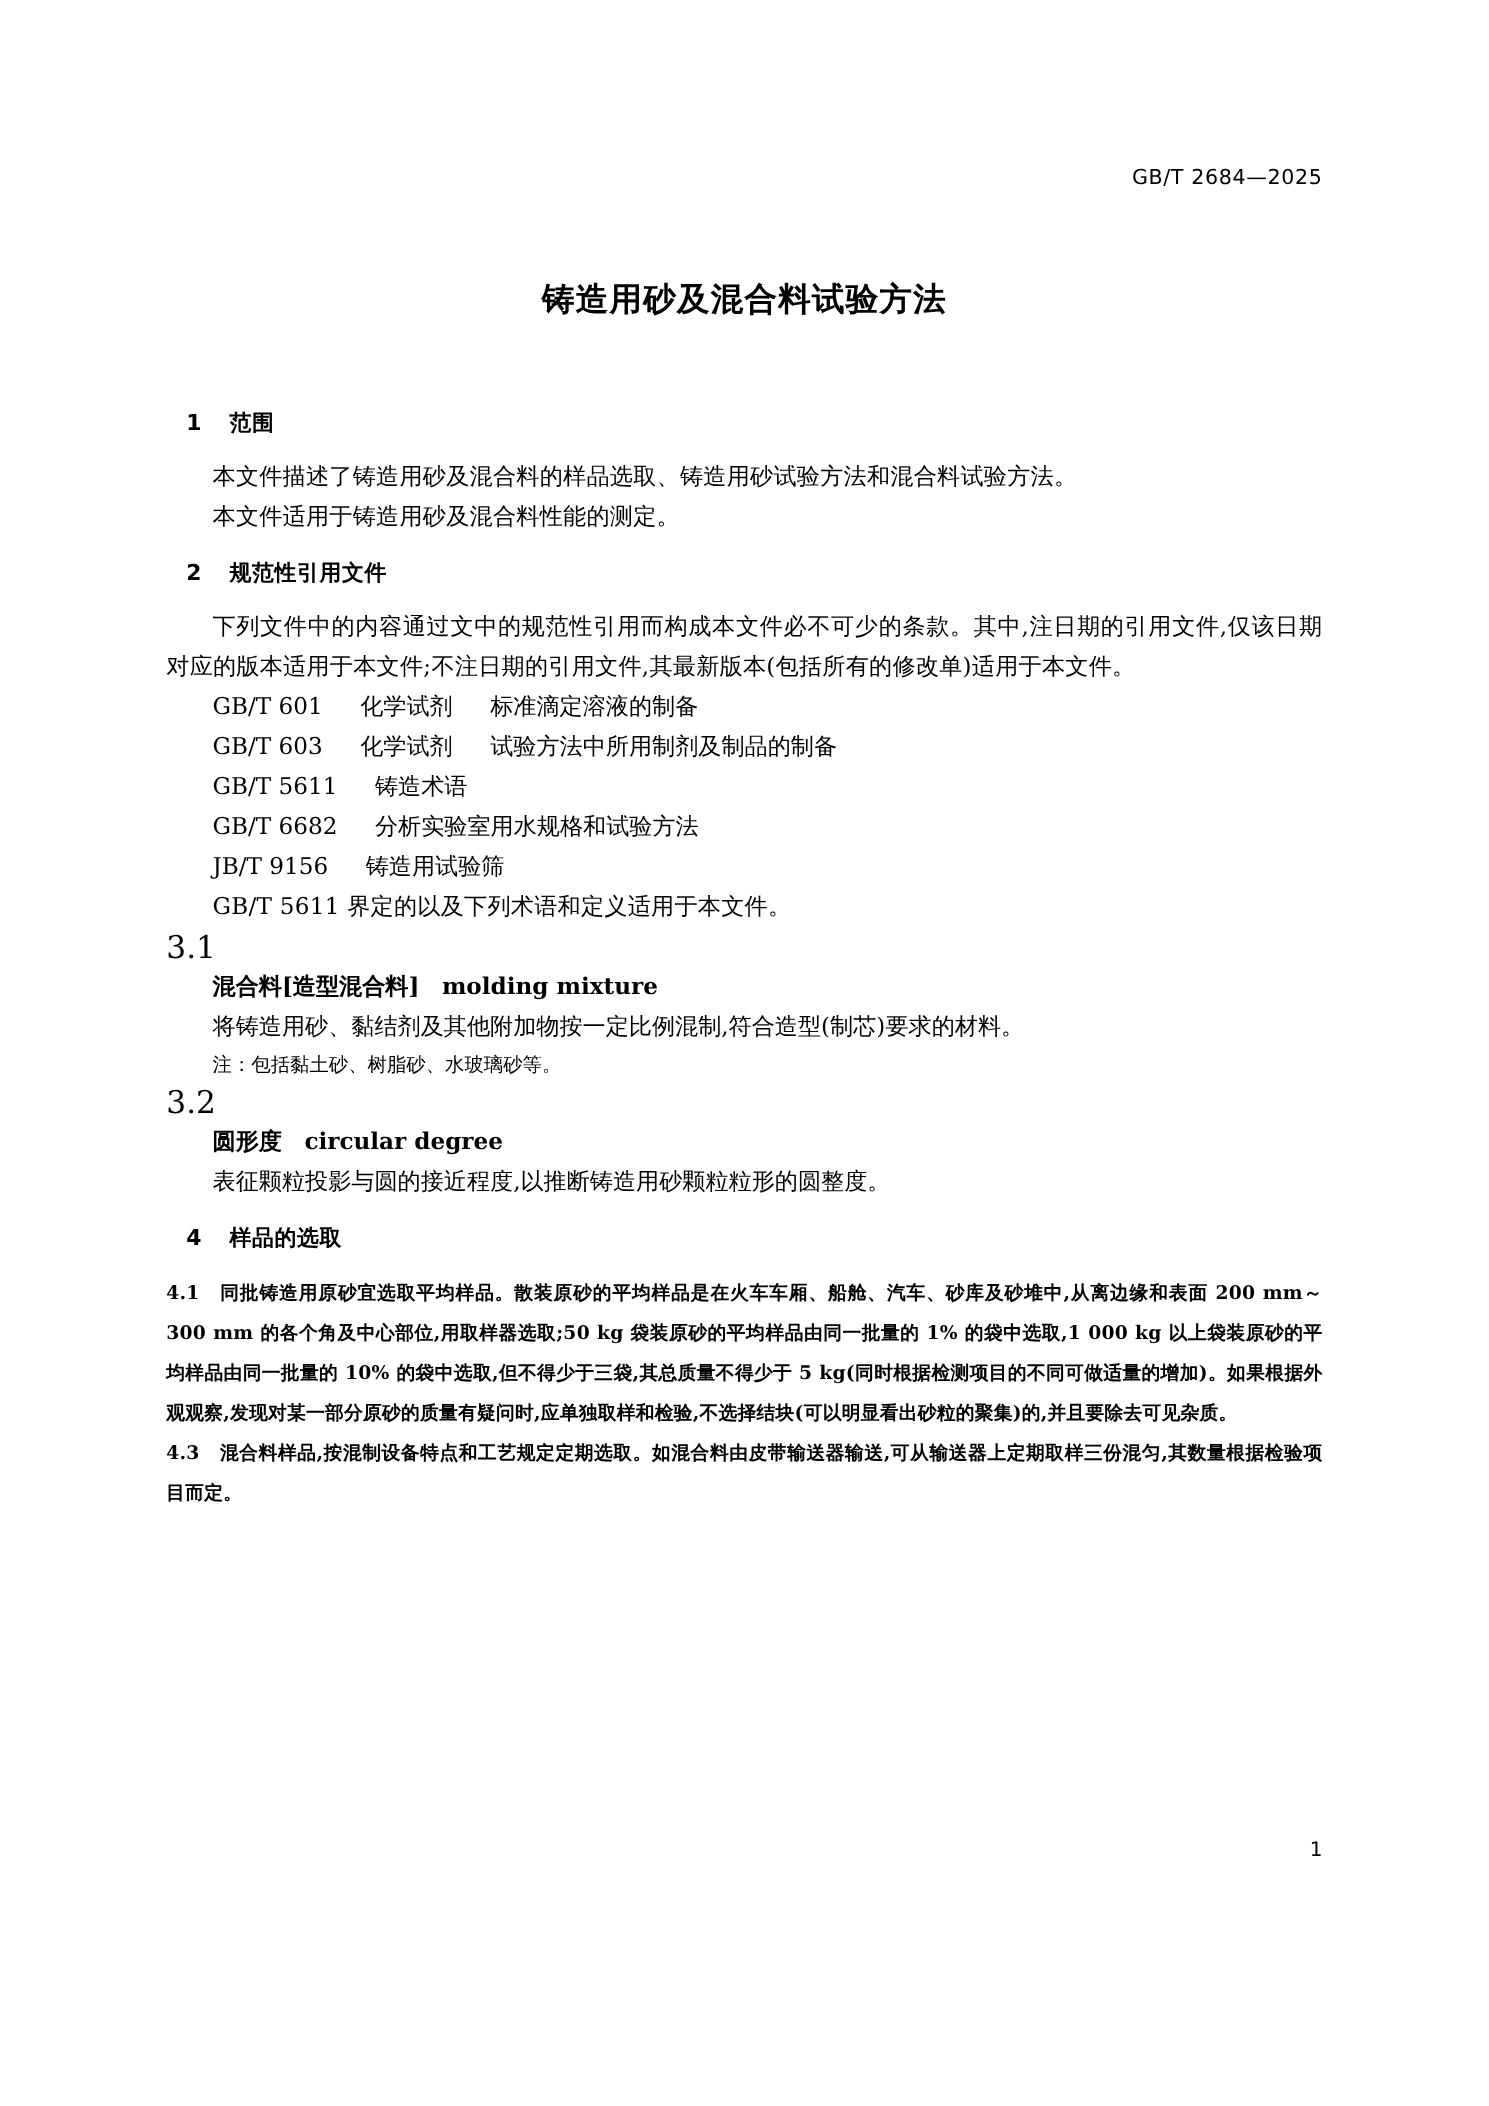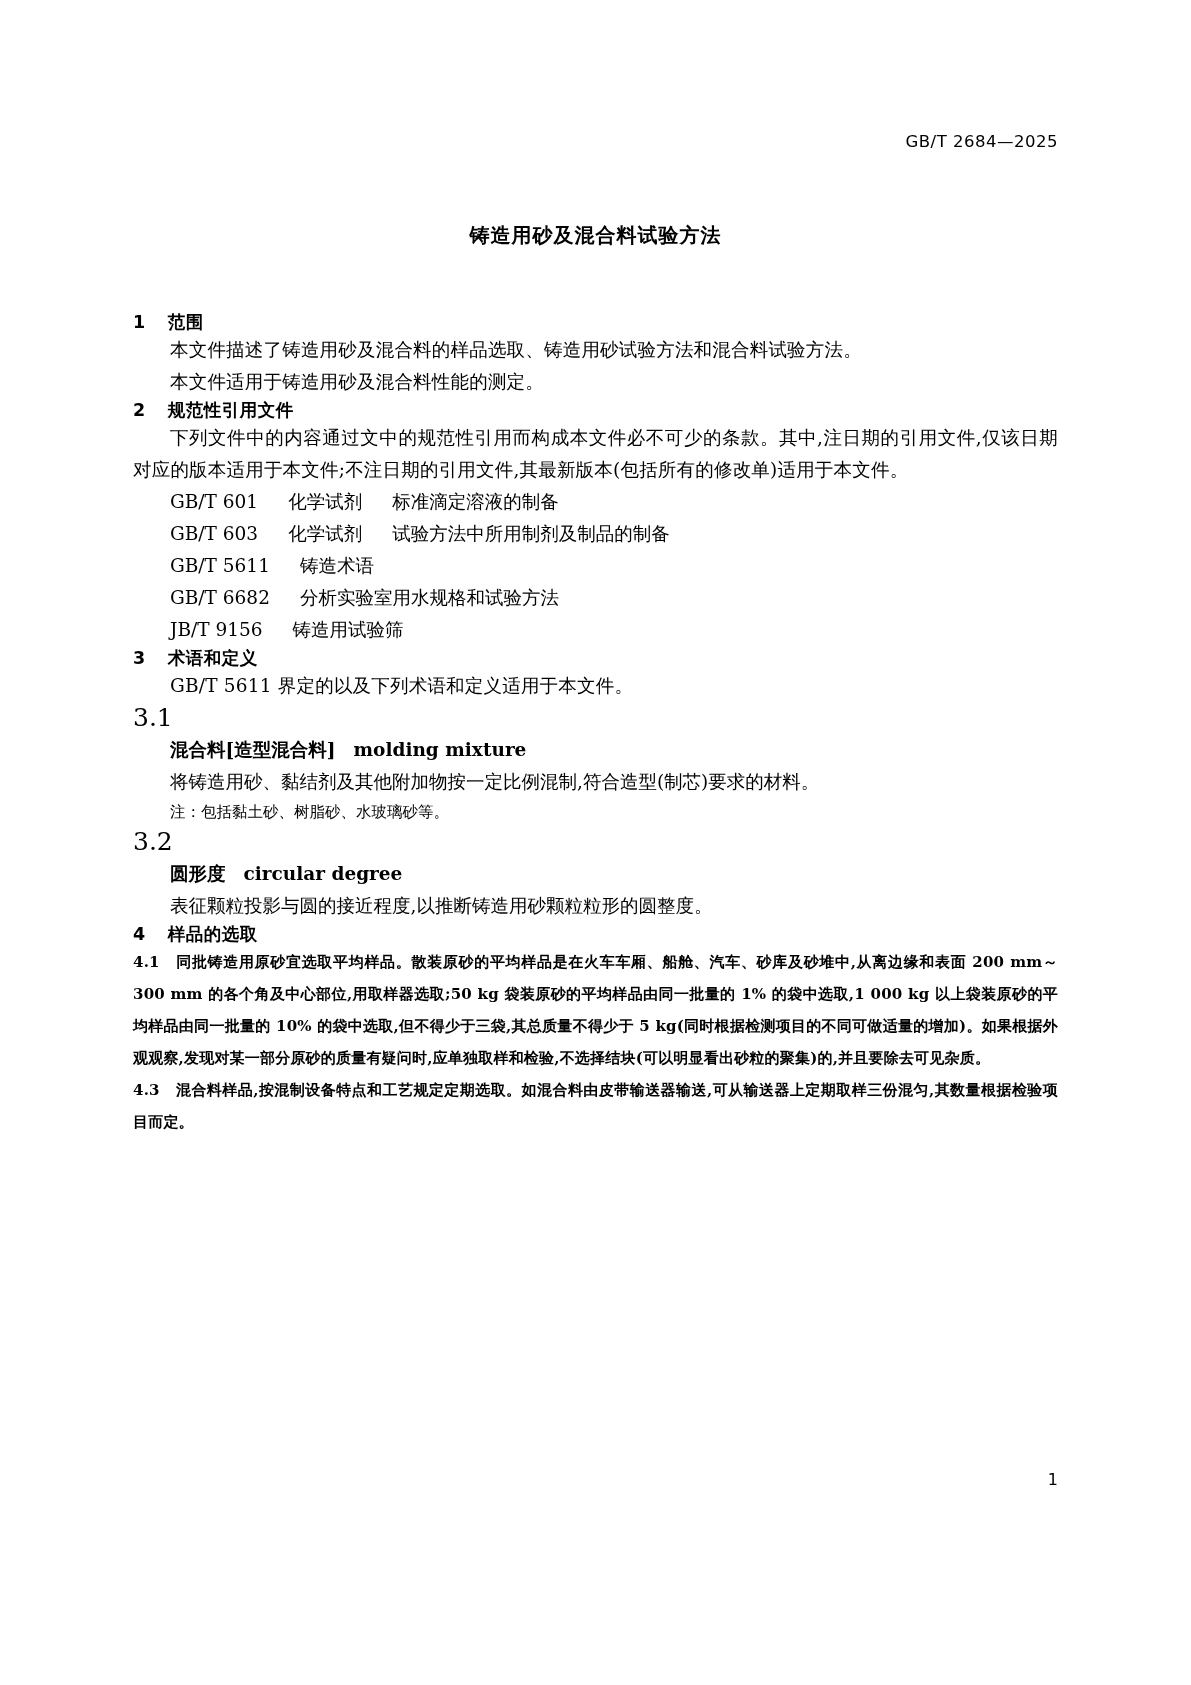--- a/index.html
+++ b/index.html
@@ -38,34 +38,34 @@
     white-space: nowrap;
   }
   .doc-title {
     position: absolute;
     top: 222px;
     left: 0;
     width: 925px;
     text-align: center;
     font-family: "DejaVu Sans", "Liberation Sans", sans-serif;
     font-weight: bold;
-    font-size: 20px;
+    font-size: 26px;
     letter-spacing: 1px;
   }
   .body-area {
     position: absolute;
     top: 310px;
     left: 0;
     width: 925px;
   }
   h2.clause {
     font-family: "DejaVu Sans", "Liberation Sans", sans-serif;
     font-weight: bold;
     font-size: 17.5px;
-    margin: 0;
+    margin: 16px;
     padding: 0;
     letter-spacing: 0.5px;
   }
   .sec-gap-top-lg { margin-top: 34px; }
   p {
     margin: 0;
     padding: 0;
     font-size: 18.5px;
     line-height: 32px;
     text-align: justify;
@@ -162,23 +162,20 @@
           <span class="ref-code">GB/T 5611</span><span class="ref-gap-wide"></span><span>铸造术语</span>
         </div>
         <div class="ref-line">
           <span class="ref-code">GB/T 6682</span><span class="ref-gap-wide"></span><span>分析实验室用水规格和试验方法</span>
         </div>
         <div class="ref-line">
           <span class="ref-code">JB/T 9156</span><span class="ref-gap-wide"></span><span>铸造用试验筛</span>
         </div>
       </div>
 
-      <h2 class="clause sec-gap-top-lg">
-        <span>3</span><span class="ref-gap"></span><span>术语和定义</span>
-      </h2>
       <div class="para-block">
         <p class="indent">GB/T 5611 界定的以及下列术语和定义适用于本文件。</p>
 
         <div class="term-num">3.1</div>
         <div class="term-name">
           <span>混合料[造型混合料]</span><span class="term-en">molding mixture</span>
         </div>
         <div class="term-def">将铸造用砂、黏结剂及其他附加物按一定比例混制,符合造型(制芯)要求的材料。</div>
         <div class="term-note">注：包括黏土砂、树脂砂、水玻璃砂等。</div>
 

